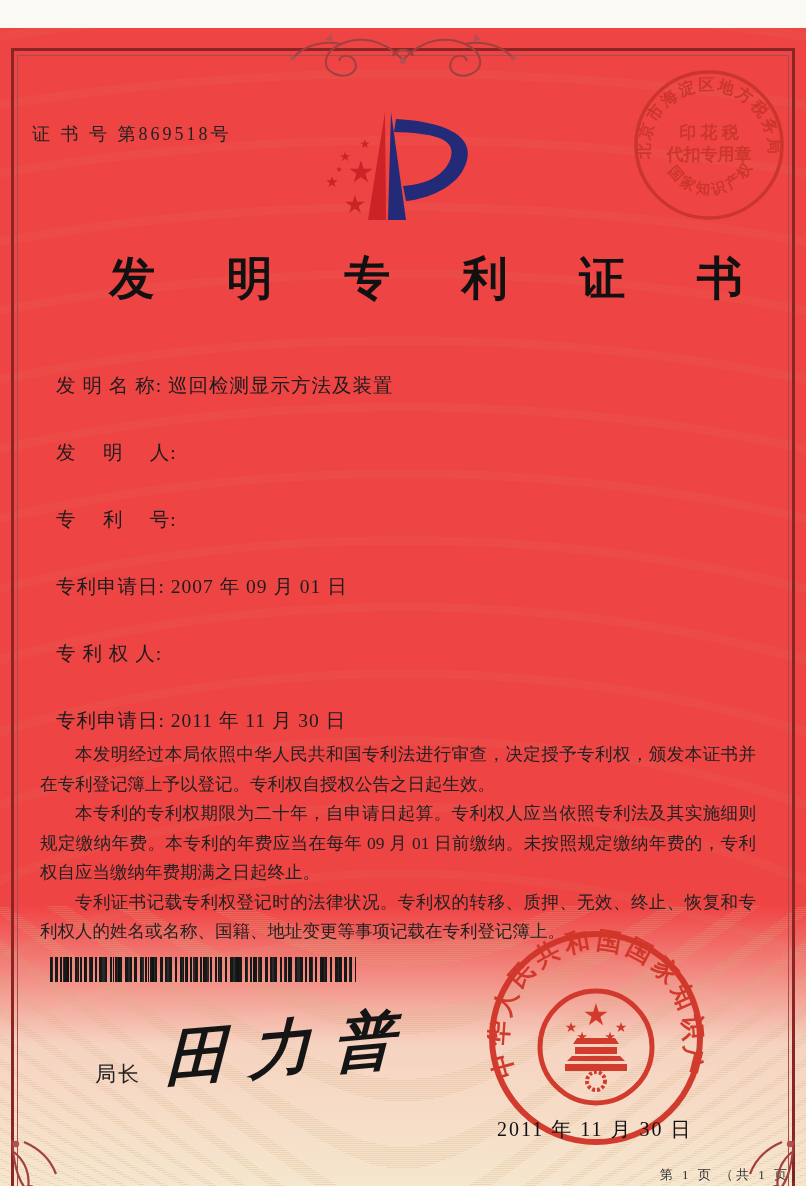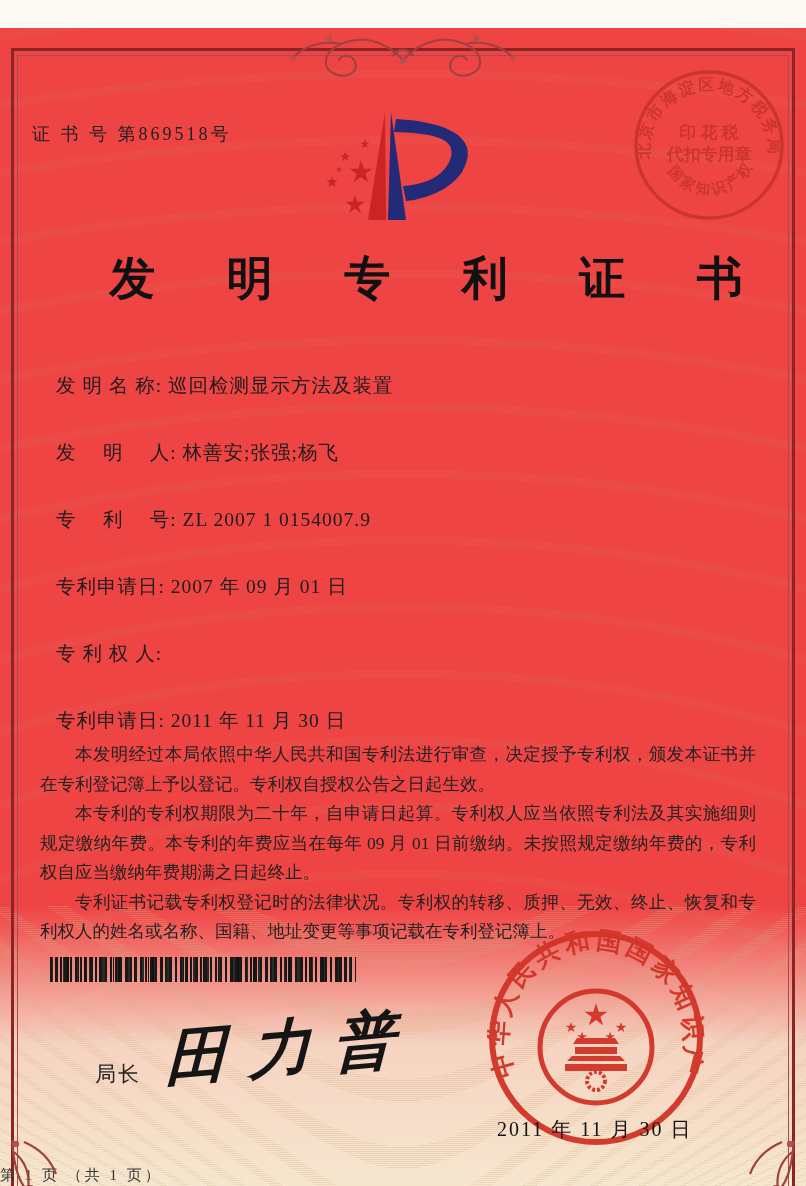--- a/index.html
+++ b/index.html
@@ -55,22 +55,22 @@
   .director { position:absolute; left:95px; top:1032px; z-index:2; font-size:21px;
      letter-spacing:2px; color:#222; }
   .signature { position:absolute; left:165px; top:978px; z-index:2;
      font-size:62px; font-weight:bold; color:#151515; letter-spacing:22px;
      transform:rotate(-5deg) skewX(-6deg); font-style:italic; }
 
   .office-seal { position:absolute; left:487px; top:901px; z-index:3; opacity:.95; }
   .seal-date { position:absolute; left:497px; top:1088px; z-index:4; font-size:20px;
      letter-spacing:2px; color:#111; white-space:pre; }
 
-  .footer-page { position:absolute; left:0; right:0; top:1138px; text-align:left;
-     font-size:15px; letter-spacing:3px; color:#333; z-index:2; white-space:pre; }
+  .footer-page { position:absolute; left:0; right:0; top:1138px; text-align:right;
+     font-size:13px; letter-spacing:3px; color:#333; z-index:2; white-space:pre; }
 
   svg text { font-family:"Liberation Serif","DejaVu Serif",serif; }
 </style>
 </head>
 <body>
 
 <div class="page">
 
   <div class="wave-band"></div>
 
@@ -150,25 +150,23 @@
 
   <div class="title">发 明 专 利 证 书</div>
 
   <div class="fields">
     <div class="field-row">
       <span class="field-label">发 明 名 称: </span>
       <span class="field-value">巡回检测显示方法及装置</span>
     </div>
     <div class="field-row">
       <span class="field-label">发　 明　 人: </span>
-      <span class="field-value">林善安;张强;杨飞</span>
     </div>
     <div class="field-row">
       <span class="field-label">专　 利　 号: </span>
-      <span class="field-value">ZL 2007 1 0154007.9</span>
     </div>
     <div class="field-row">
       <span class="field-label">专利申请日: </span>
       <span class="field-value">2007 年 09 月 01 日</span>
     </div>
     <div class="field-row">
       <span class="field-label">专 利 权 人: </span>
     </div>
     <div class="field-row">
       <span class="field-label">专利申请日: </span>

